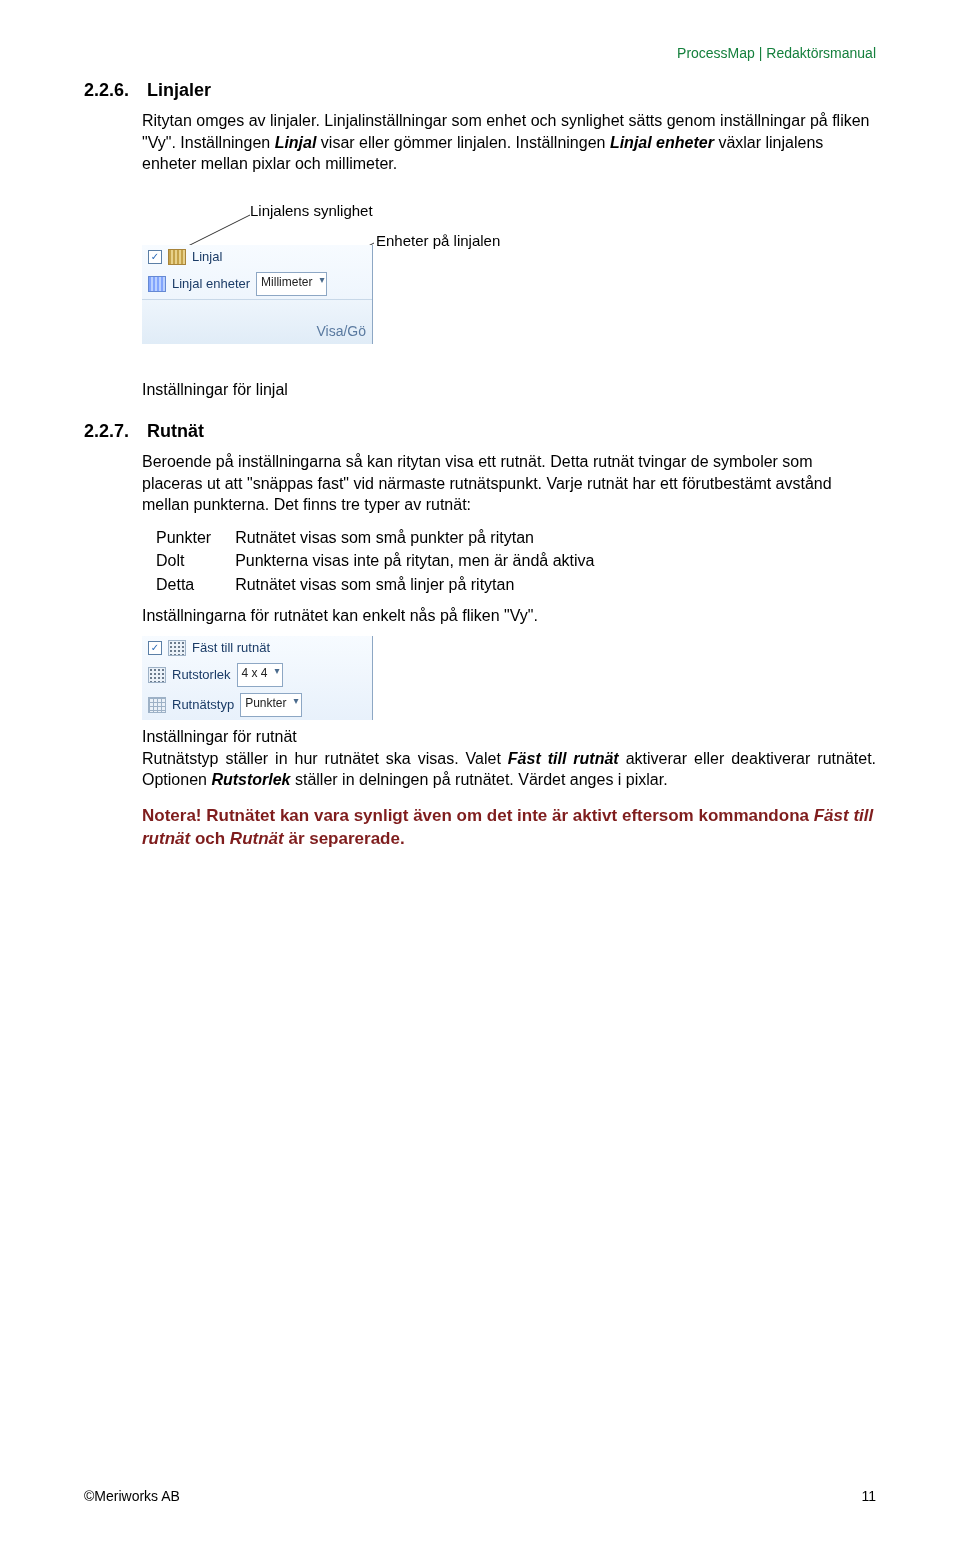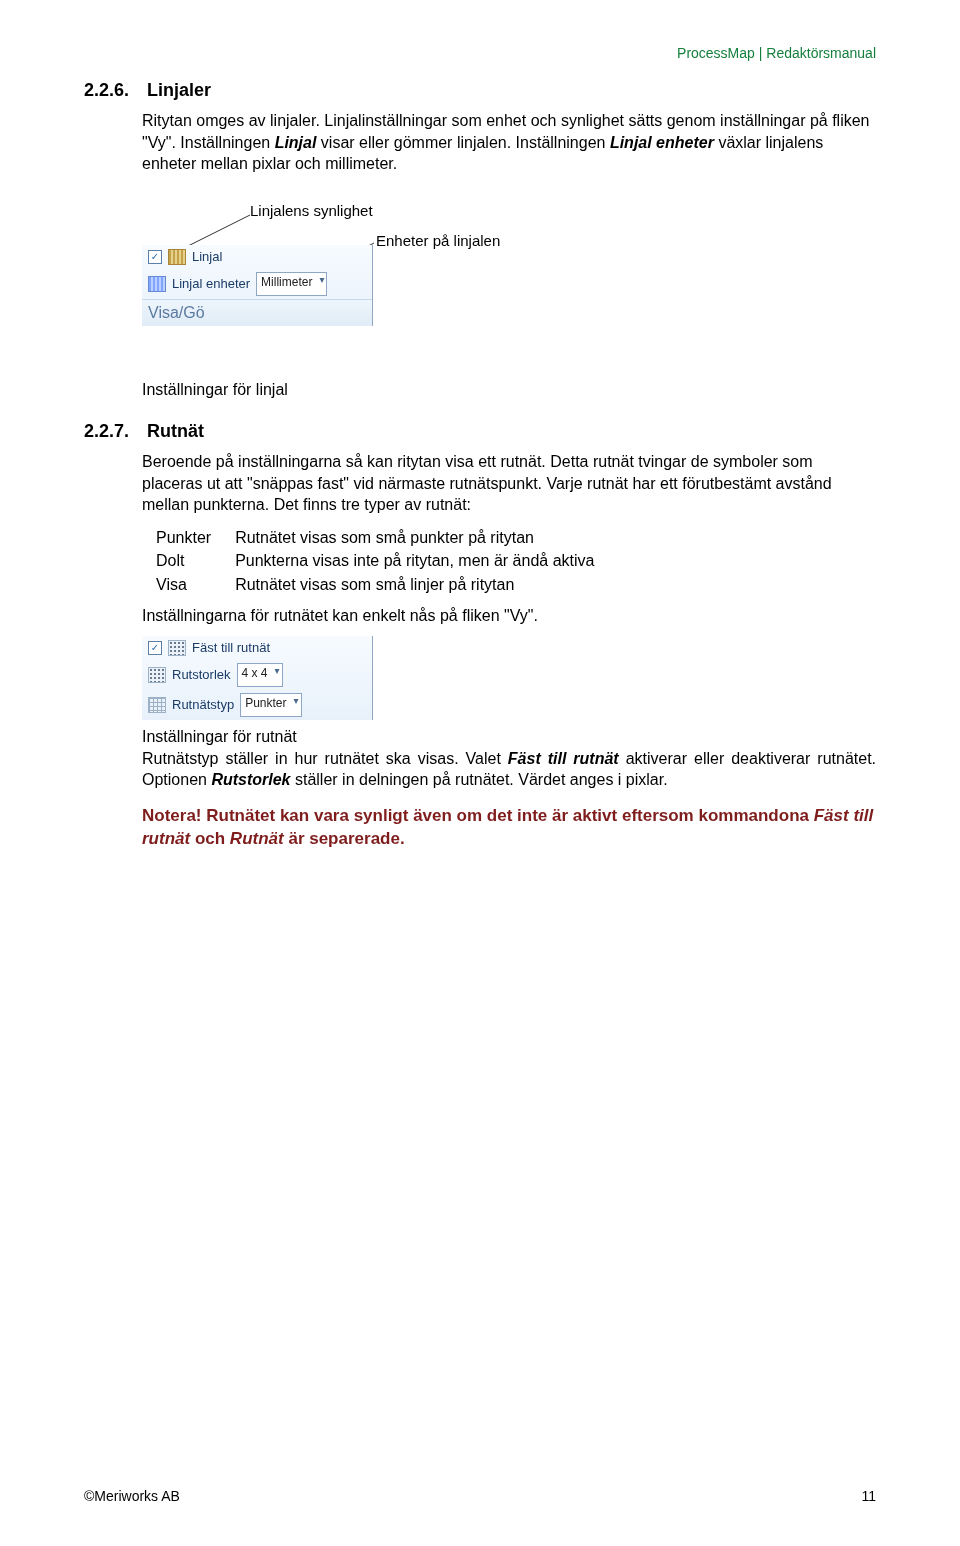--- a/index.html
+++ b/index.html
@@ -109,23 +109,24 @@
     color:#222;
   }
   .dd::after {
     content: "▾";
     position: absolute;
     right: 2px; top: 0;
     font-size: 10px;
     color: #4a6a8c;
   }
   .panel-footer {
-    font-size: 16px;
+    text-align: right;
+    font-size: 14px;
     color: #5a7aa0;
-    padding: 2px 6px 3px;
+    padding: 22px 6px 3px;
     background: linear-gradient(#eef5fc,#e0ecf7);
     border-top: 1px solid #c8d8e8;
   }
   .fig-cap {
     font-size: 16px;
     margin: 6px 0 0 58px;
   }
   .panel2-wrap {
     margin: 10px 0 6px 58px;
   }
@@ -217,21 +218,21 @@
   <tbody>
       <tr>
     <td>Punkter</td>
     <td>Rutnätet visas som små punkter på ritytan</td>
   </tr>
   <tr>
     <td>Dolt</td>
     <td>Punkterna visas inte på ritytan, men är ändå aktiva</td>
   </tr>
   <tr>
-    <td>Visa</td>
+    <td>Detta</td>
     <td>Rutnätet visas som små linjer på ritytan</td>
   </tr>
 </tbody>
   </table>
 
 <p class="body-para">Inställningarna för rutnätet kan enkelt nås på fliken "Vy".</p>
 
 <div class="panel2-wrap">
   <div class="panel2">
     <div class="panel-row">

